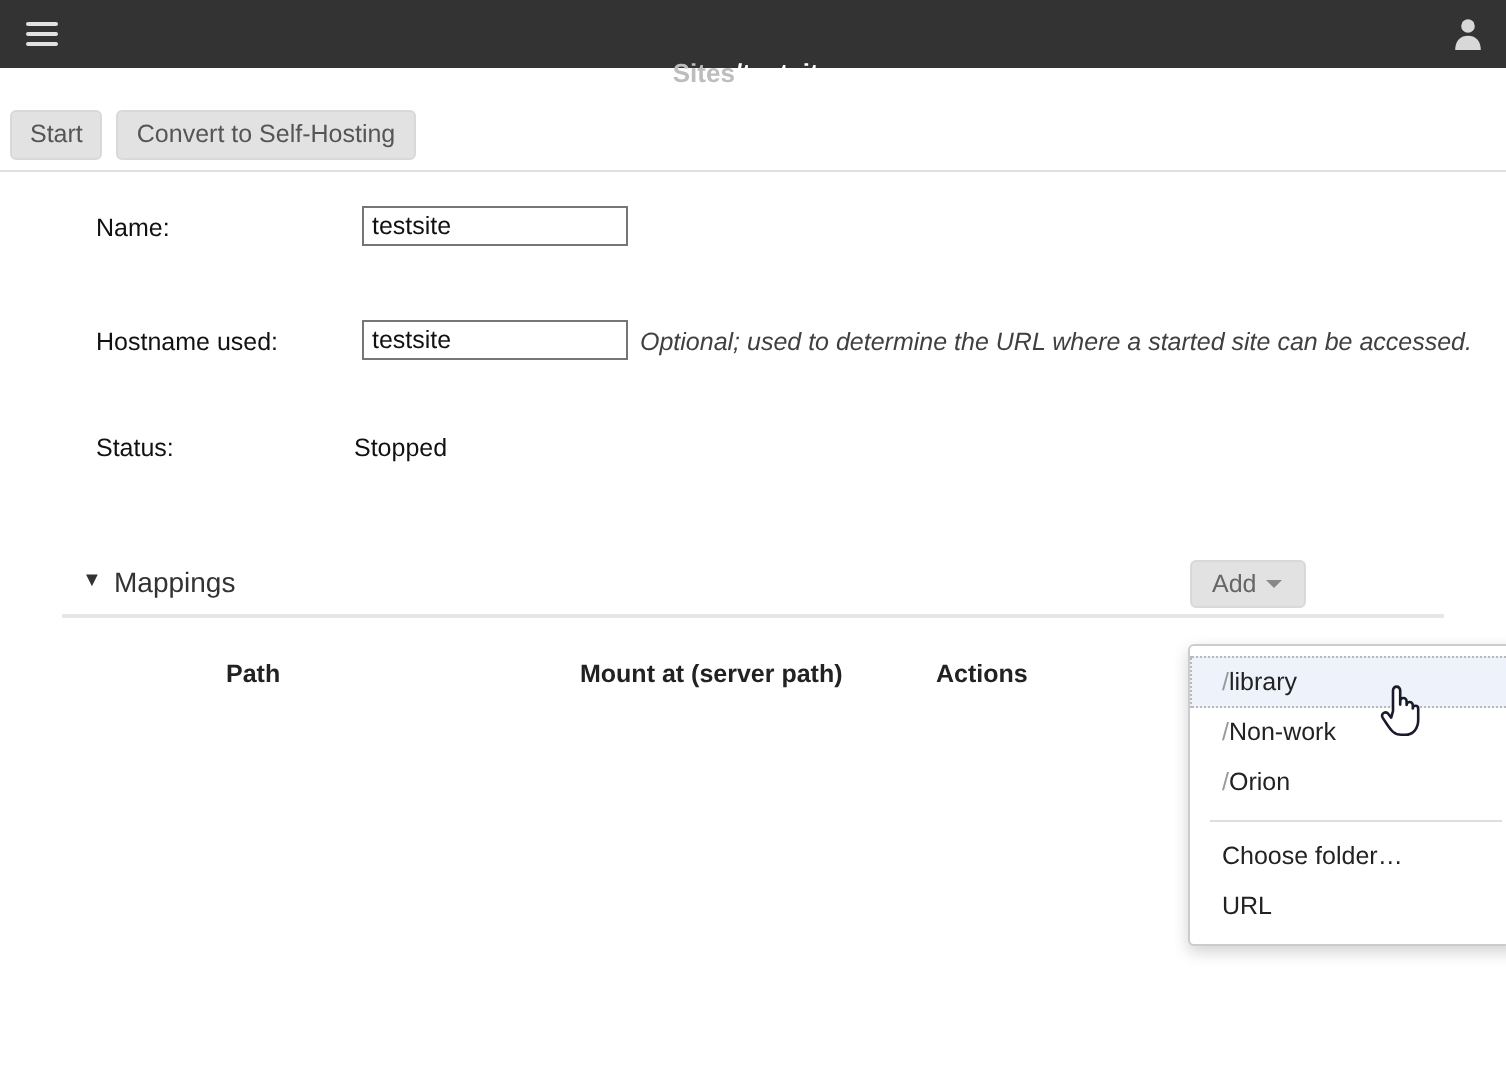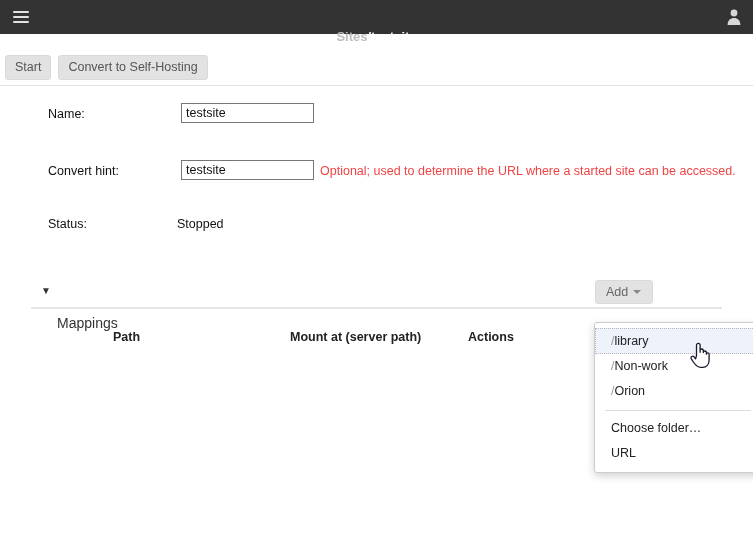--- a/index.html
+++ b/index.html
@@ -133,21 +133,22 @@
     font-family: "Liberation Sans", sans-serif;
     font-size: 12.5px;
     color: #111111;
     background: #ffffff;
     outline: none;
   }
   .hint-text {
     position: absolute;
     left: 320px;
     font-size: 12.5px;
-    color: #ef4444;
+    font-style: italic;
+    color: #404040;
     line-height: 22px;
     white-space: nowrap;
   }
   .status-value {
     position: absolute;
     left: 177px;
     font-size: 12.5px;
     color: #111111;
     line-height: 22px;
   }
@@ -172,21 +173,20 @@
     cursor: pointer;
     line-height: 14px;
   }
   .section-title {
     position: absolute;
     left: 57px;
     top: 0;
     font-size: 14px;
     color: #333333;
     line-height: 26px;
-    margin-top: 32px;
   }
   .add-button {
     position: absolute;
     left: 595px;
     top: 2px;
     background: #e2e2e2;
     border: 1px solid #d9d9d9;
     border-radius: 3px;
     color: #666666;
     font-family: "Liberation Sans", sans-serif;
@@ -310,21 +310,21 @@
 </div>
 
 <div class="form">
 
   <div class="form-row" style="top:33px;">
     <div class="form-label">Name:</div>
     <input class="text-input" type="text" value="testsite" style="">
   </div>
 
   <div class="form-row" style="top:90px;">
-    <div class="form-label">Convert hint:</div>
+    <div class="form-label">Hostname used:</div>
     <input class="text-input" type="text" value="testsite" style="">
     <div class="hint-text">Optional; used to determine the URL where a started site can be accessed.</div>
   </div>
 
   <div class="form-row" style="top:143px;">
     <div class="form-label">Status:</div>
     <div class="status-value">Stopped</div>
   </div>
 
 </div>

